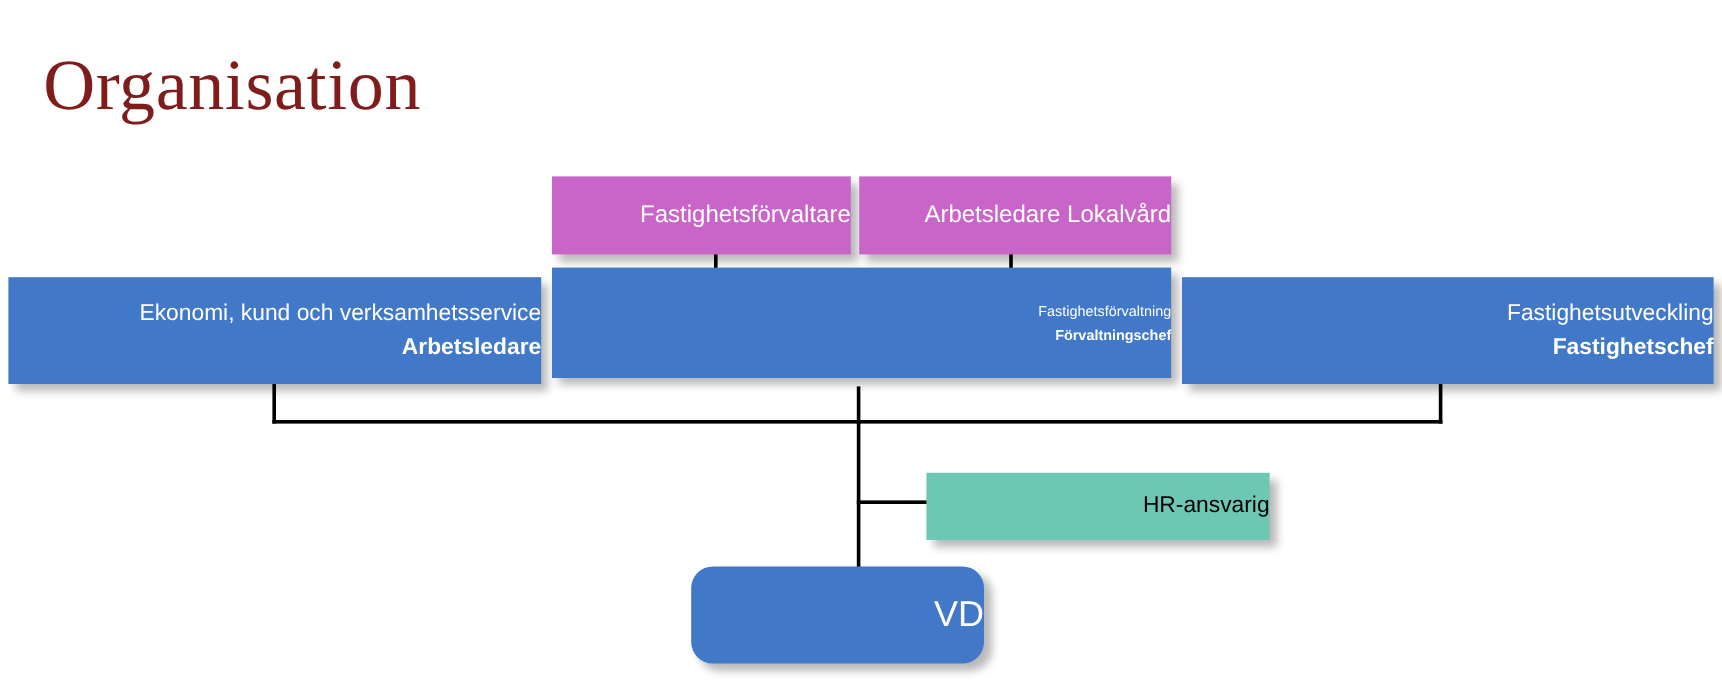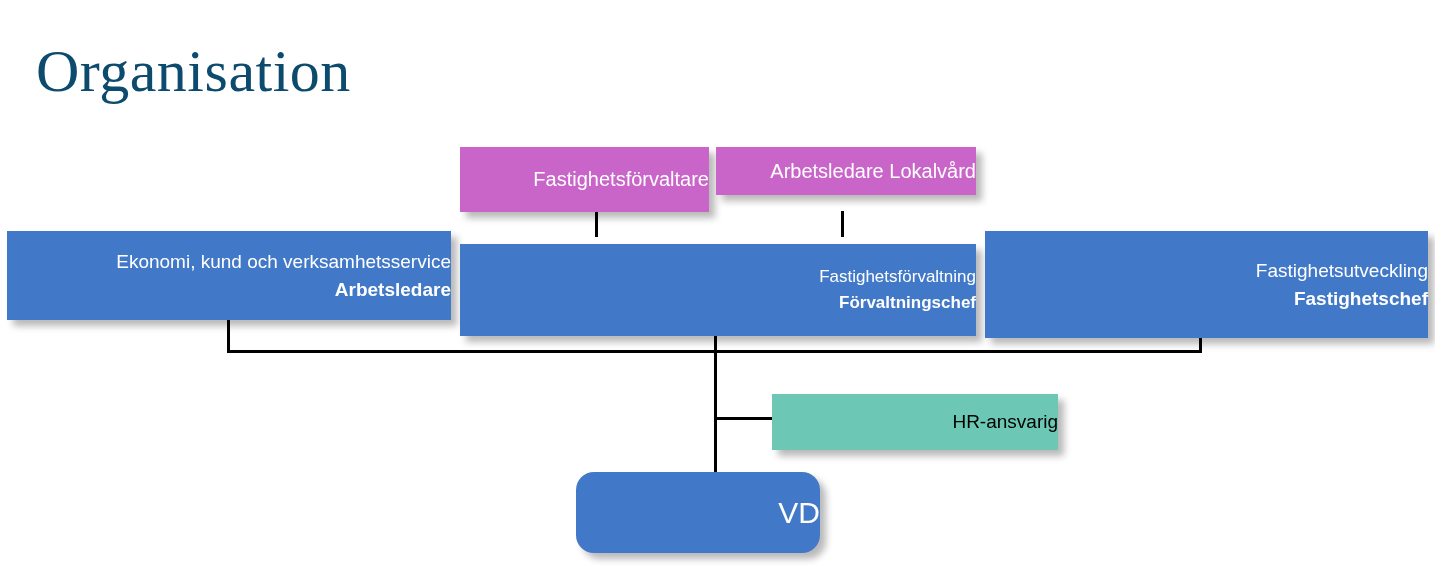--- a/index.html
+++ b/index.html
@@ -21,21 +21,21 @@
 
   
   .slide-title {
     position: absolute;
     left: 36px;
     top: 40px;
     font-family: "Liberation Serif", "DejaVu Serif", serif;
     font-size: 60px;
     line-height: 1.05;
     font-weight: 400;
-    color: #0c4a6e;
+    color: #7f1d1d;
     letter-spacing: 0.5px;
     white-space: nowrap;
   }
 
   
   .node {
     position: absolute;
     box-sizing: border-box;
     display: flex;
     flex-direction: column;
@@ -58,38 +58,38 @@
   .node.pink  { background: #c965c9; }
   .node.blue  { background: #4178c8; }
   .node.teal  { background: #6cc8b5; color: #000000; }
 
   
   #node-fastighetsforvaltare {
     left: 460px;  top: 147px;  width: 249px;  height: 65px;
     font-size: 20px;
   }
   #node-arbetsledare-lokalvard {
-    left: 716px;  top: 147px;  width: 260px;  height: 48px;
+    left: 716px;  top: 147px;  width: 260px;  height: 65px;
     font-size: 20px;
   }
 
   #node-ekonomi {
     left: 7px;    top: 231px;  width: 444px;  height: 89px;
     font-size: 19px;
   }
   #node-ekonomi .line1 { margin-bottom: 6px; }
 
   #node-fastighetsforvaltning {
-    left: 460px;  top: 244px;  width: 516px;  height: 92px;
-    font-size: 17px;
+    left: 460px;  top: 223px;  width: 516px;  height: 92px;
+    font-size: 12px;
   }
   #node-fastighetsforvaltning .line1 { margin-bottom: 6px; }
 
   #node-fastighetsutveckling {
-    left: 985px;  top: 231px;  width: 443px;  height: 107px;
+    left: 985px;  top: 231px;  width: 443px;  height: 89px;
     font-size: 19px;
   }
   #node-fastighetsutveckling .line1 { margin-bottom: 6px; }
 
   #node-hr-ansvarig {
     left: 772px;  top: 394px;  width: 286px;  height: 56px;
     font-size: 19px;
   }
 
   #node-vd {

